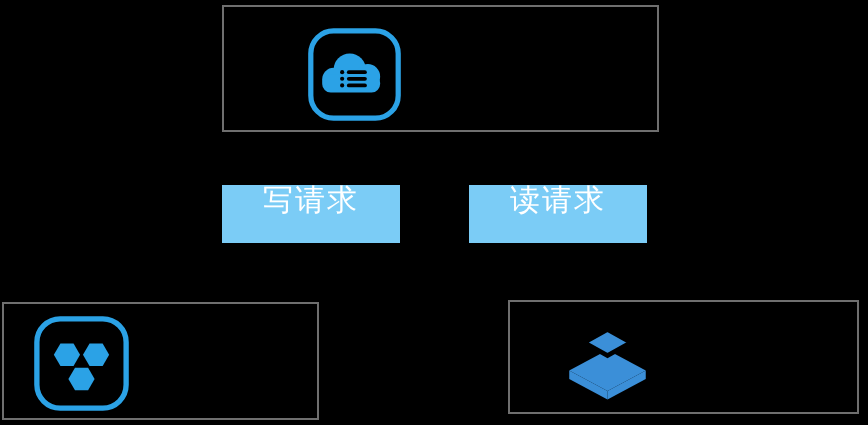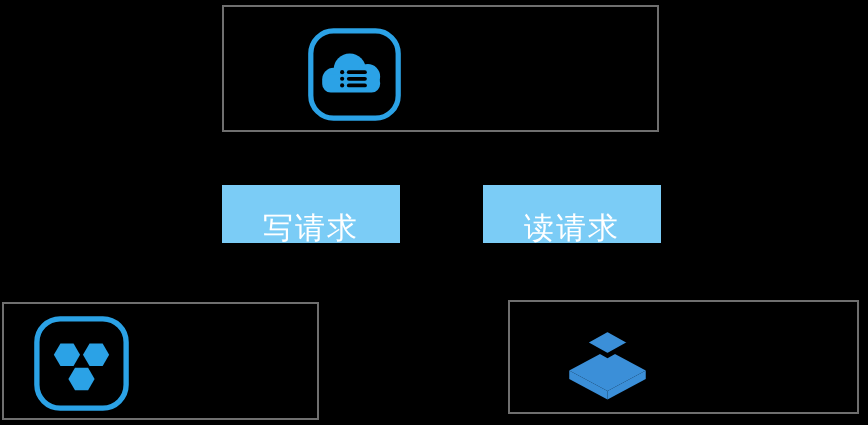--- a/index.html
+++ b/index.html
@@ -26,30 +26,30 @@
   .br-box     { left: 508px; top: 300px; width: 351px; height: 114px; }
 
   .icon { position: absolute; display: block; }
   .top-icon { left: 83px; top: 20px; width: 95px; height: 95px; }
   .bl-icon  { left: 29px; top: 11px; width: 97px; height: 97px; }
   .br-icon  { left: 50px; top: 20px; width: 95px; height: 84px; }
 
   .req-label {
     position: absolute;
     display: flex;
-    align-items: flex-end;
+    align-items: flex-start;
     justify-content: center;
     background: var(--label-blue, #7bccf6);
     color: var(--label-text, #ffffff);
     font-size: 30px;
     letter-spacing: 2px;
     line-height: 1;
   }
   .write-label { left: 222px; top: 185px; width: 178px; height: 58px; }
-  .read-label  { left: 483px; top: 185px; width: 178px; height: 58px; }
+  .read-label  { left: 469px; top: 185px; width: 178px; height: 58px; }
 
   .accent-stroke { stroke: var(--accent-blue, #2ba2e6); fill: none; }
   .accent-fill   { fill: var(--accent-blue, #2ba2e6); }
   .layers-fill   { fill: var(--layers-blue, #3b8fd8); }
   .bg-fill       { fill: var(--background, #000); }
 </style>
 </head>
 <body>
 
 <div class="canvas">

